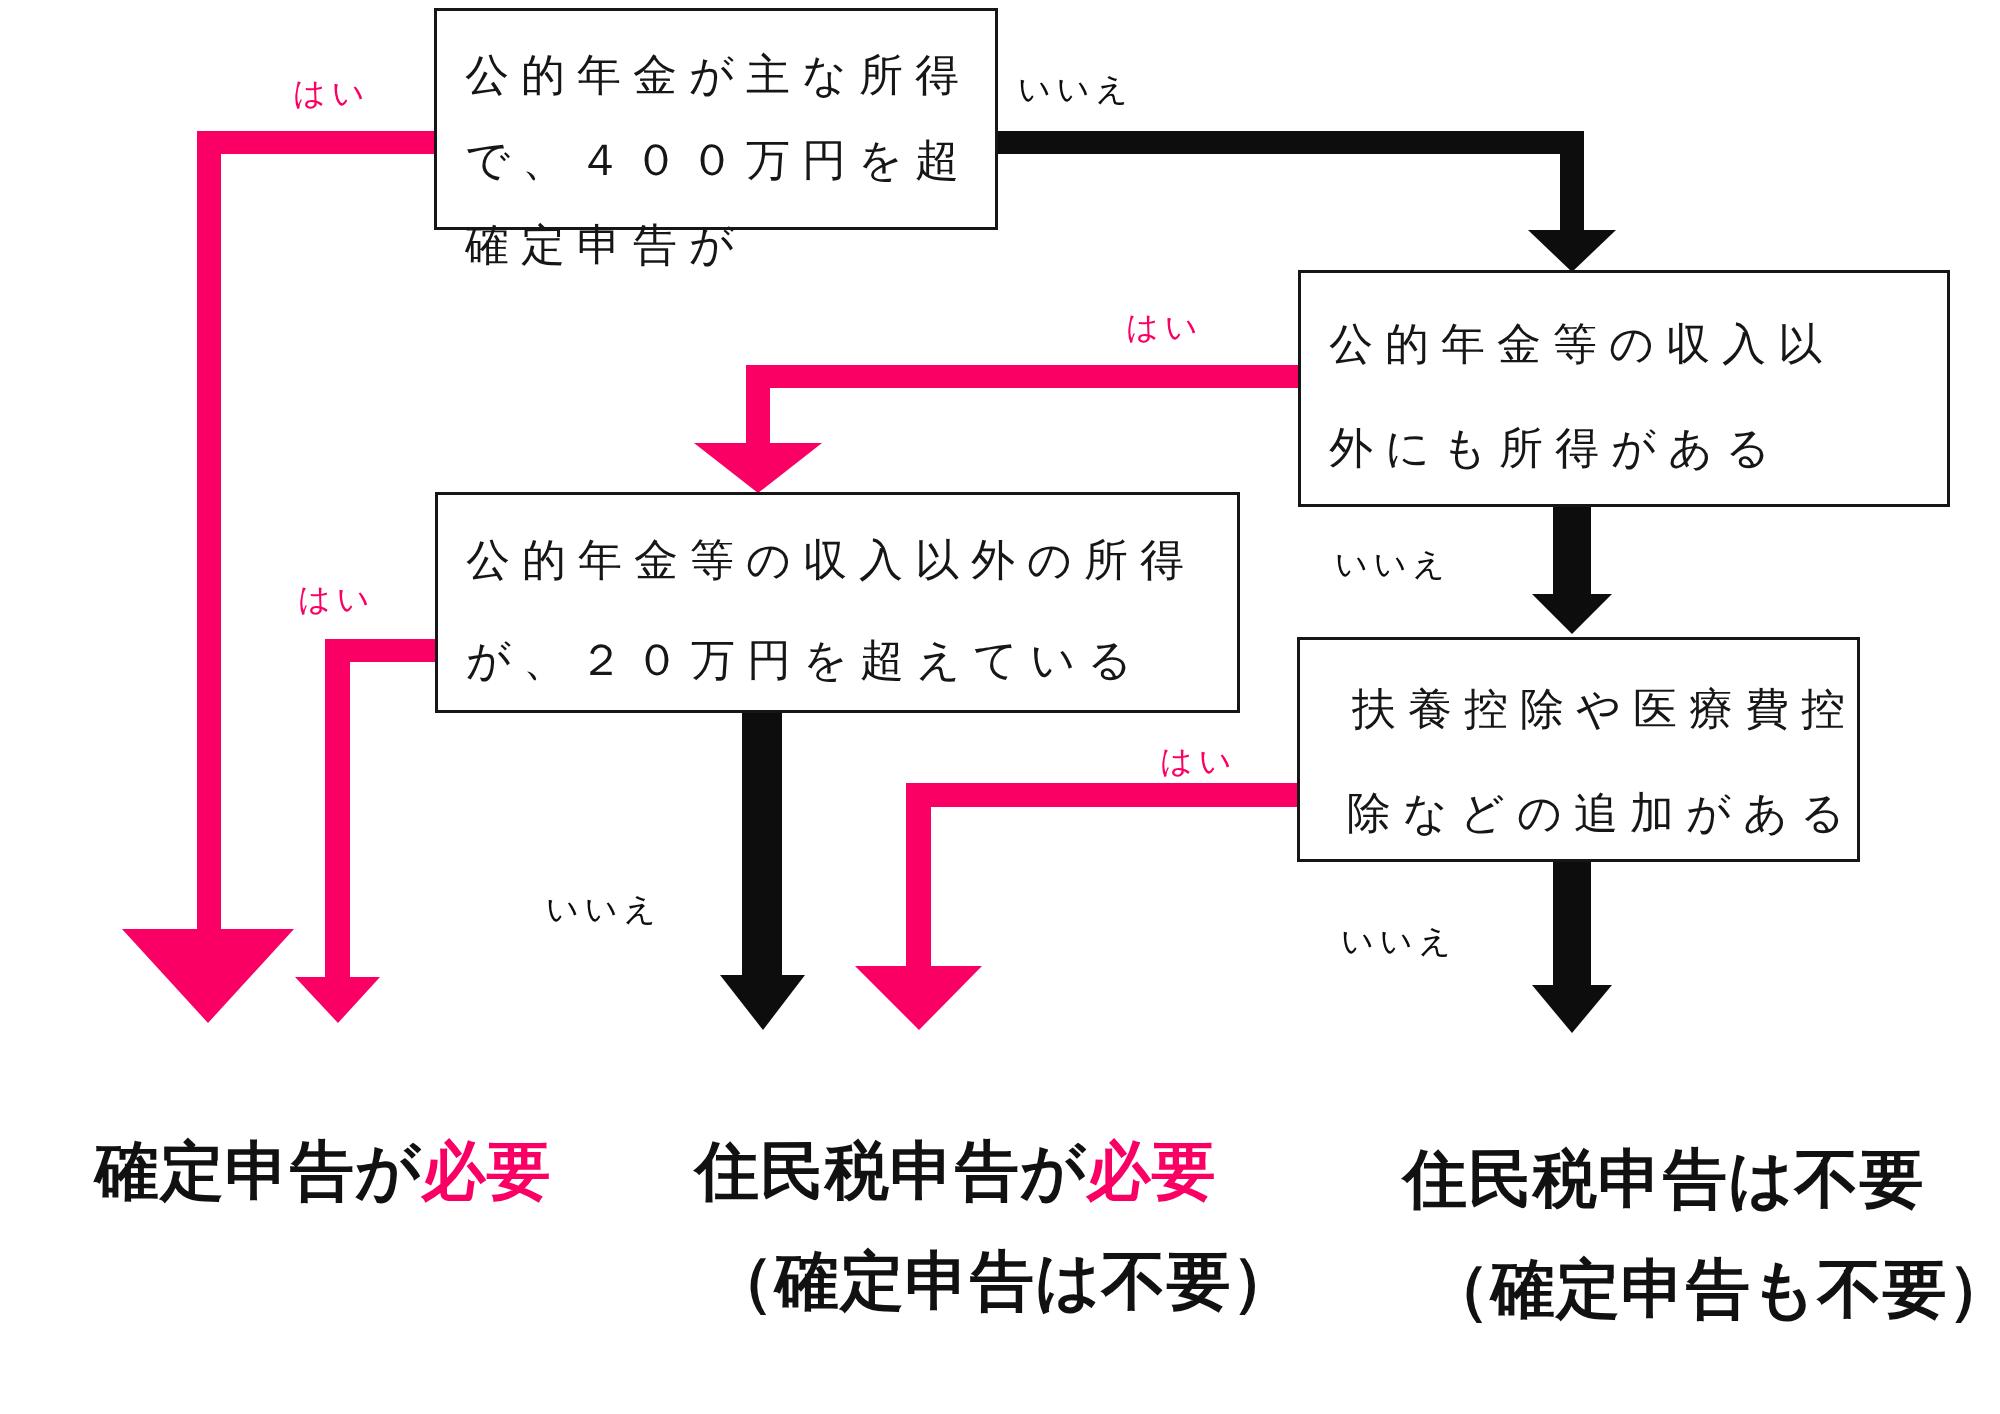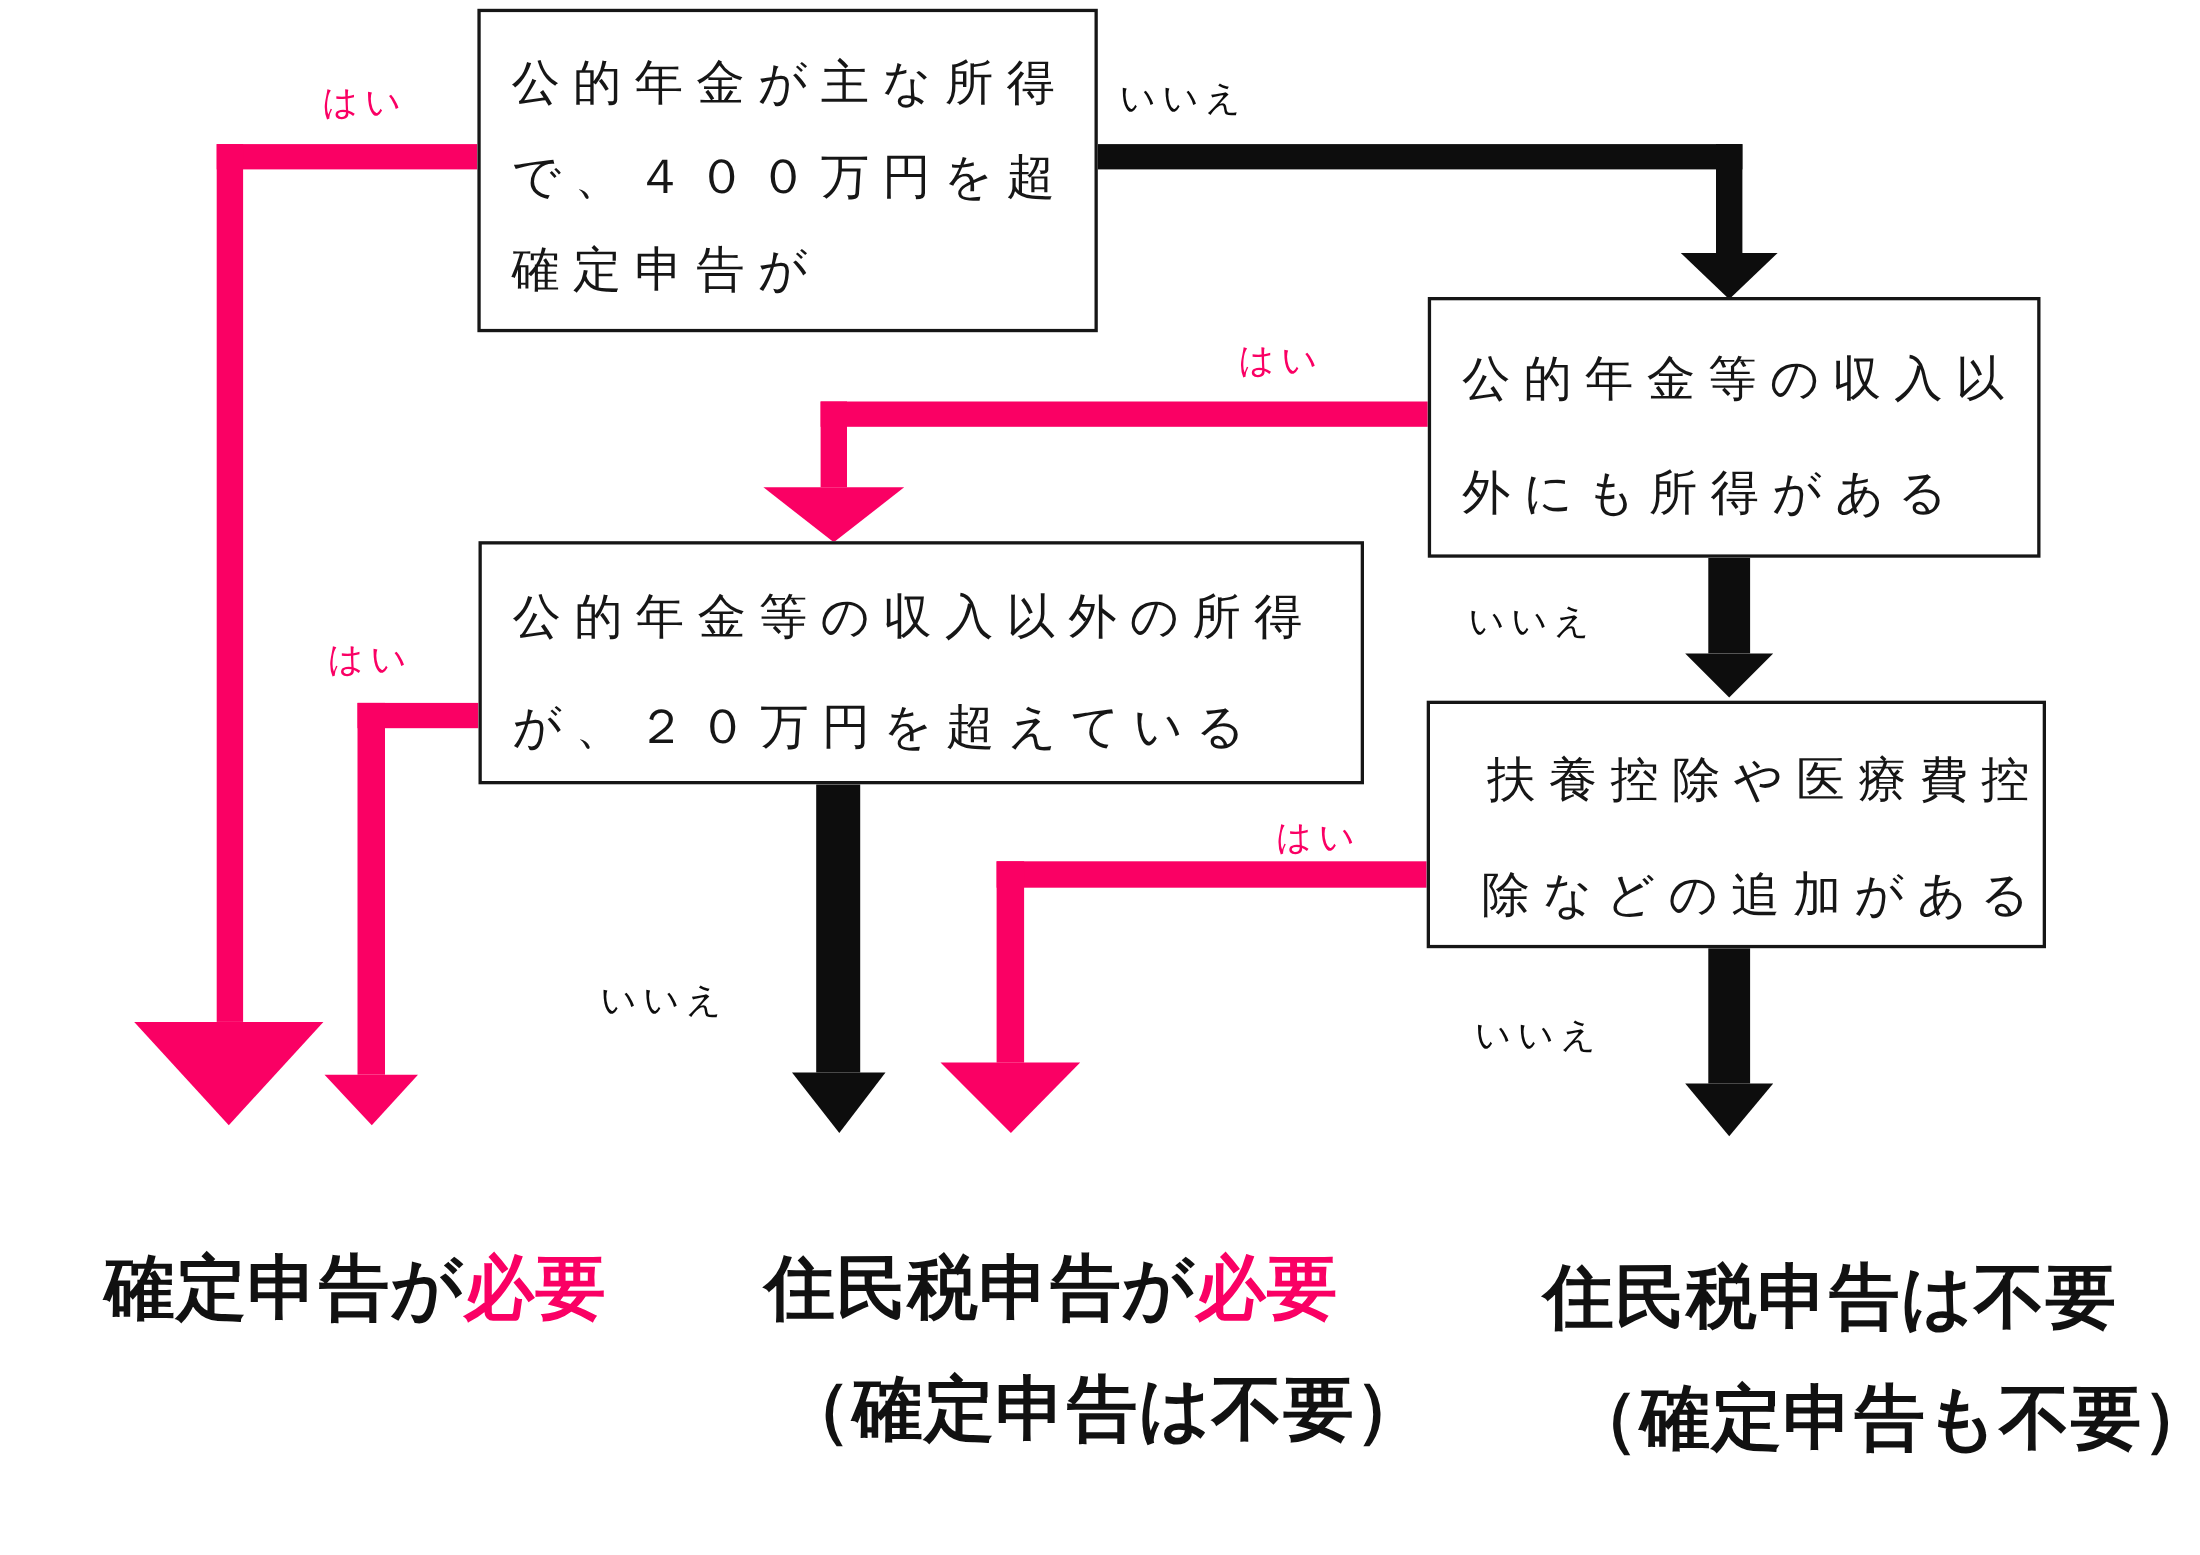--- a/index.html
+++ b/index.html
@@ -79,27 +79,27 @@
   <div class="bar black" style="left:742px;top:713px;width:40px;height:262px"></div>
   <div class="head" style="left:720px;top:975px;border-width:55px 42px 0 43px;border-top-color:var(--ink)"></div>
 
   <div class="bar pink" style="left:906px;top:783px;width:391px;height:24px"></div>
   <div class="bar pink" style="left:906px;top:783px;width:25px;height:183px"></div>
   <div class="head" style="left:855px;top:966px;border-width:64px 63px 0 64px;border-top-color:var(--pink)"></div>
 
   <div class="bar black" style="left:1553px;top:862px;width:38px;height:123px"></div>
   <div class="head" style="left:1532px;top:985px;border-width:48px 40px 0 40px;border-top-color:var(--ink)"></div>
 
-  <div class="qbox" id="q1" style="left:434px;top:8px;width:564px;height:294px">
+  <div class="qbox" id="q1" style="left:434px;top:8px;width:564px;height:222px">
     <div class="qline">公的年金が主な所得</div>
     <div class="qline">で、４００万円を超</div>
     <div class="qline">確定申告が</div>
   </div>
 
-  <div class="qbox" id="q2" style="left:1298px;top:270px;width:557px;height:237px">
+  <div class="qbox" id="q2" style="left:1298px;top:270px;width:652px;height:237px">
     <div class="qline">公的年金等の収入以</div>
     <div class="qline">外にも所得がある</div>
   </div>
 
   <div class="qbox" id="q3" style="left:435px;top:492px;width:805px;height:221px">
     <div class="qline">公的年金等の収入以外の所得</div>
     <div class="qline">が、２０万円を超えている</div>
   </div>
 
   <div class="qbox" id="q4" style="left:1297px;top:637px;width:563px;height:225px">

